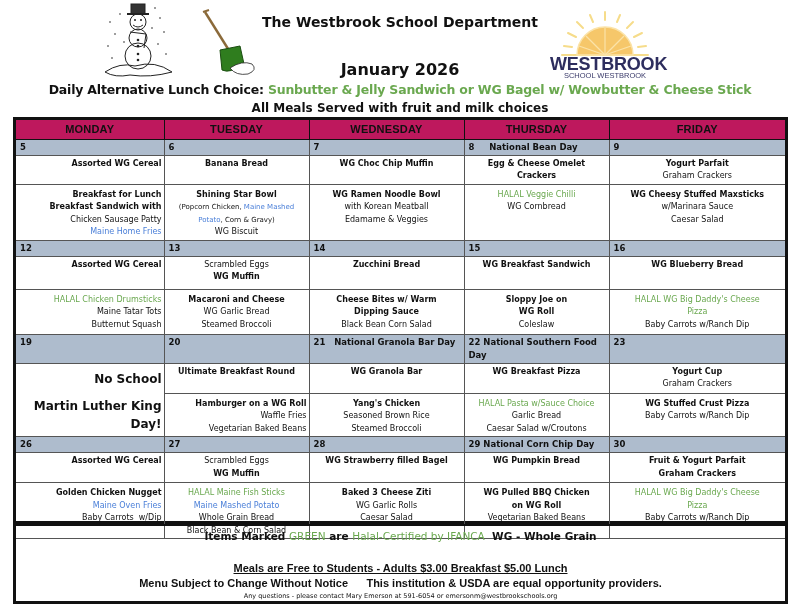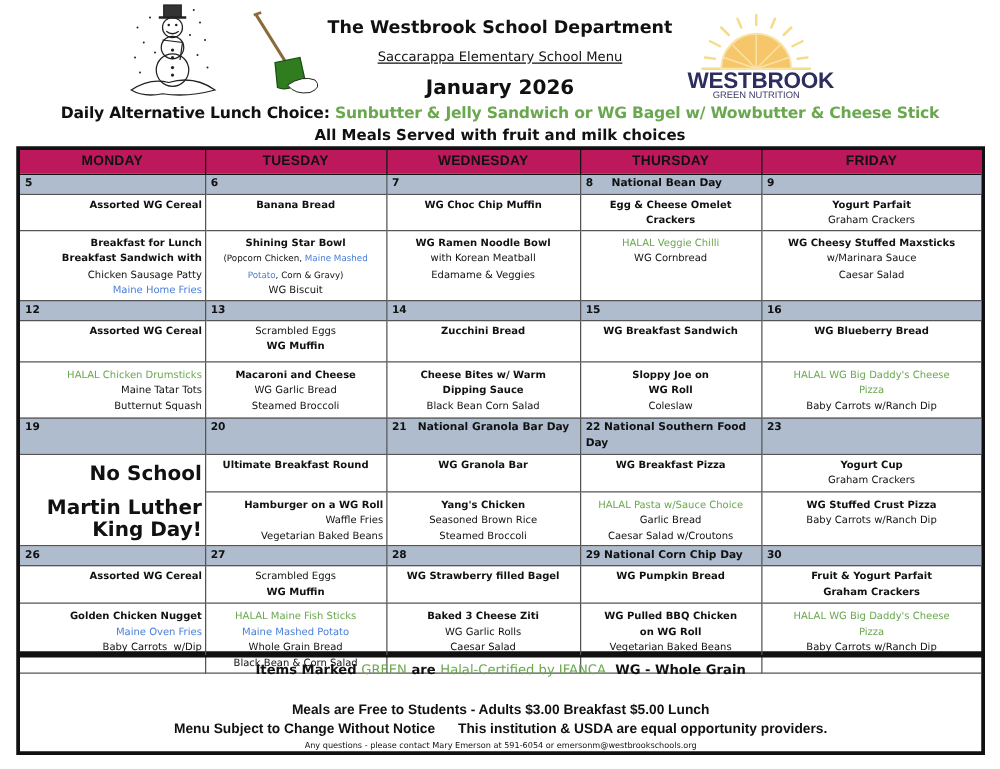--- a/index.html
+++ b/index.html
@@ -28,28 +28,28 @@
   td { border: 1px solid #555; border-left: 1.5px solid #333; text-align: center; vertical-align: top; font-size: 8px; line-height: 12.5px; padding: 1px 2px; }
   td:first-child { border-left: none; text-align: right; } td:last-child { border-right: none; }
   tr.date td { background: #aebccd; text-align: left; font-weight: bold; font-size: 8.5px; height: 15px; padding: 1px 4px; line-height: 13px; }
   tr.date.tall td { height: 29px; }
   tr.bk td { height: 26px; padding-top: 2px; }
   tr.ln td { padding-top: 4px; }
   .b { font-weight: bold; }
   .g { color: #6aa84f; }
   .bl { color: #4a7fd8; }
   .sm { font-size: 7px; }
-  .noschool { vertical-align: middle; font-size: 16px; line-height: 24px; font-weight: bold; padding-top: 6px; }
+  .noschool { vertical-align: middle; font-size: 12px; line-height: 24px; font-weight: bold; padding-top: 6px; }
 
   .footer { position: absolute; left: 13px; top: 524px; width: 775px; height: 80px; border: 3px solid #111; border-top-width: 2px; }
   .f1 { position: absolute; left: 0; top: 4px; width: 769px; text-align: center; font-size: 10.5px; font-weight: bold; }
   .f1 .gr { color: #6aa84f; font-weight: normal; }
   .f2 { position: absolute; left: 0; top: 20px; width: 769px; text-align: center; font-size: 10.5px; font-weight: bold; }
   .f2 .bl { color: #4a7fd8; }
-  .f3 { position: absolute; left: 0; top: 36px; width: 769px; text-align: center; font-family: "Liberation Sans", sans-serif; font-size: 11px; font-weight: bold; }
+  .f3 { position: absolute; left: 0; top: 36px; width: 769px; text-align: center; font-family: "Liberation Sans", sans-serif; font-size: 11px; font-weight: bold; text-decoration: underline; }
   .f4 { position: absolute; left: 0; top: 51px; width: 769px; text-align: center; font-family: "Liberation Sans", sans-serif; font-size: 11px; font-weight: bold; white-space: pre; }
   .f5 { position: absolute; left: 0; top: 66px; width: 769px; text-align: center; font-size: 6.5px; }
 </style>
 </head>
 <body>
 
 <div class="header">
   <svg class="snowman" viewBox="0 0 75 76">
     <g fill="none" stroke="#222" stroke-width="1">
       <path d="M5 70 Q20 60 35 64 Q55 58 72 70 Q50 76 30 73 Q15 76 5 70 Z"></path>
@@ -83,21 +83,20 @@
     </g>
   </svg>
   <svg class="shovel" viewBox="0 0 60 70">
     <line x1="5" y1="4" x2="30" y2="44" stroke="#8b6a3a" stroke-width="2.5"></line>
     <line x1="3" y1="4" x2="9" y2="2" stroke="#8b6a3a" stroke-width="2"></line>
     <path d="M20 42 L40 38 L44 56 Q30 66 22 62 Z" fill="#2f7d1e" stroke="#1a4d10" stroke-width="1"></path>
     <path d="M30 60 Q42 52 52 56 Q58 62 48 66 Q36 68 30 60 Z" fill="#fff" stroke="#222" stroke-width="0.8"></path>
   </svg>
 
   <div class="t-dept">The Westbrook School Department</div>
-  <div class="t-school">Saccarappa Elementary School Menu</div>
   <div class="t-month">January 2026</div>
 
   <div class="logo">
     <svg width="110" height="48" viewBox="0 0 110 48">
       <g stroke="#f6dc8a" stroke-width="2" stroke-linecap="round">
         <line x1="55" y1="2" x2="55" y2="10"></line>
         <line x1="40" y1="5" x2="43" y2="12"></line>
           <line x1="70" y1="5" x2="67" y2="12"></line>
         <line x1="27" y1="12" x2="33" y2="18"></line>
           <line x1="83" y1="12" x2="77" y2="18"></line>
@@ -110,21 +109,21 @@
       <path d="M27 45 A28 28 0 0 1 83 45 Z" fill="#f6c76a" stroke="#fbe3a8" stroke-width="1.5"></path>
       <g stroke="#fbe3a8" stroke-width="1.2">
         <line x1="55" y1="45" x2="55" y2="18"></line>
         <line x1="55" y1="45" x2="36" y2="26"></line>
           <line x1="55" y1="45" x2="74" y2="26"></line>
         <line x1="55" y1="45" x2="29" y2="36"></line>
           <line x1="55" y1="45" x2="81" y2="36"></line>
       </g>
     </svg>
     <div class="logo-word">WESTBROOK</div>
-    <div class="logo-sub">GREEN NUTRITION</div>
+    <div class="logo-sub">SCHOOL WESTBROOK</div>
   </div>
 
   <div class="t-alt">
     <span>Daily Alternative Lunch Choice:</span>
     <span class="green">Sunbutter &amp; Jelly Sandwich or WG Bagel w/ Wowbutter &amp; Cheese Stick</span>
   </div>
   <div class="t-meals">All Meals Served with fruit and milk choices</div>
 </div>
 
 <div class="menu">

